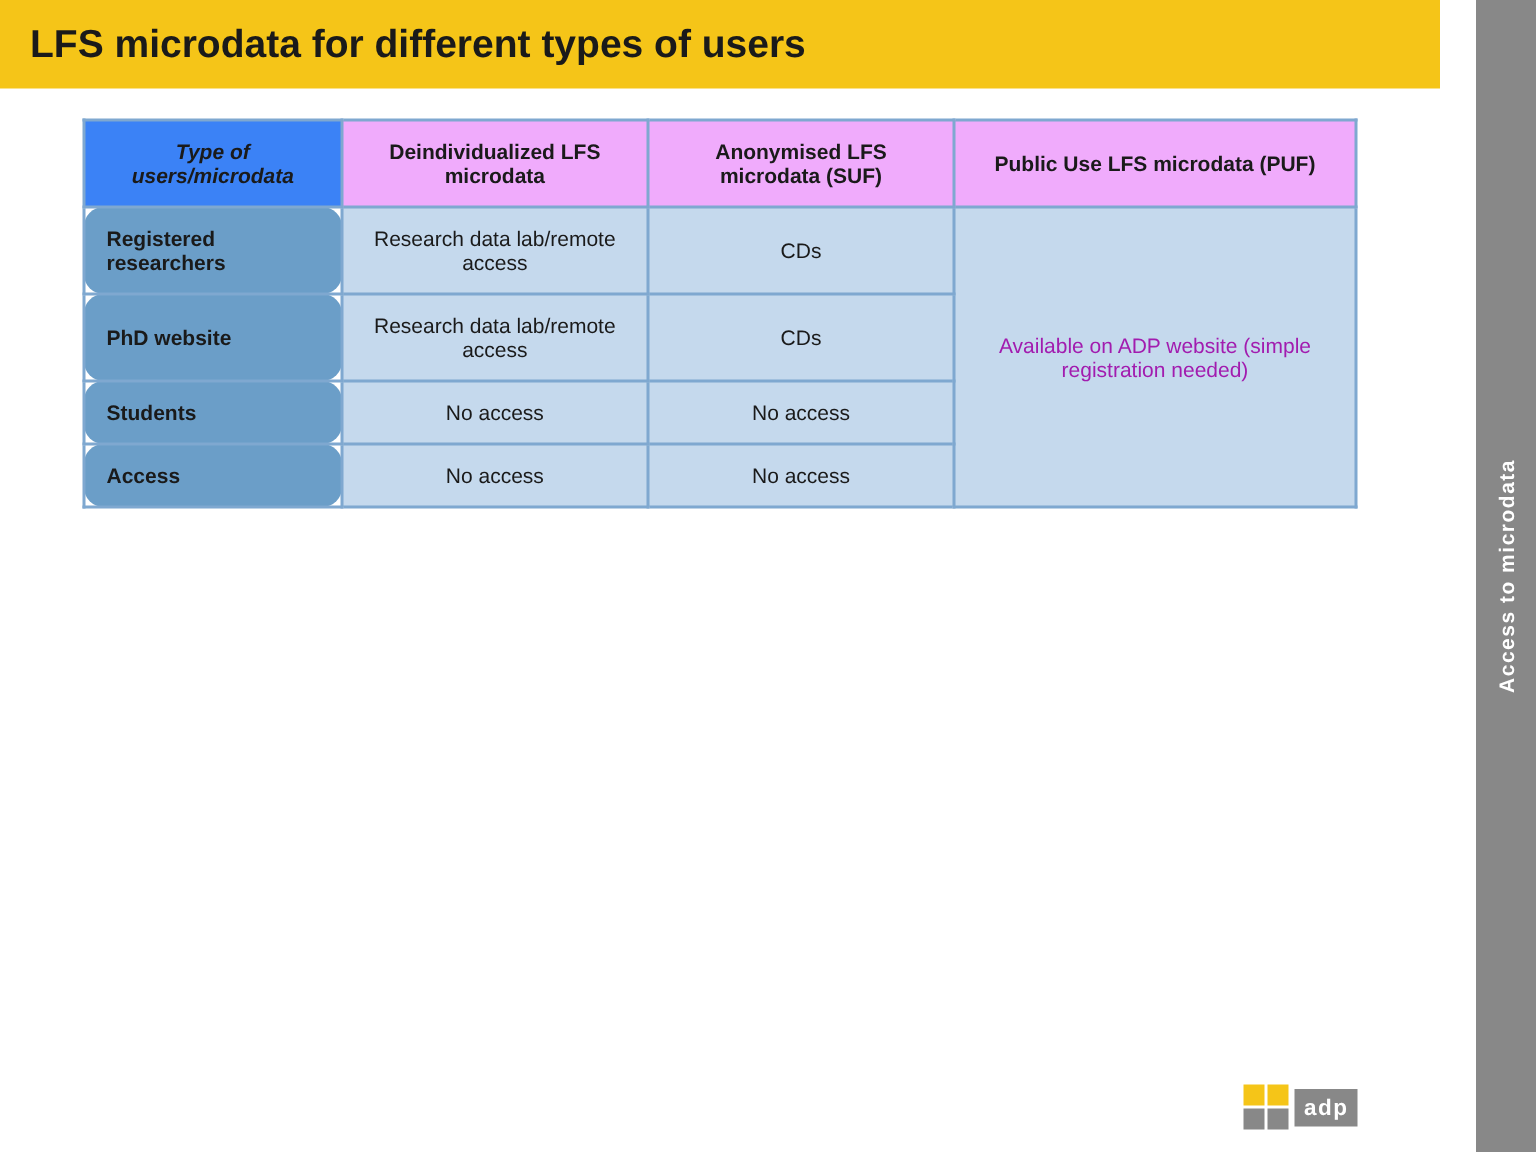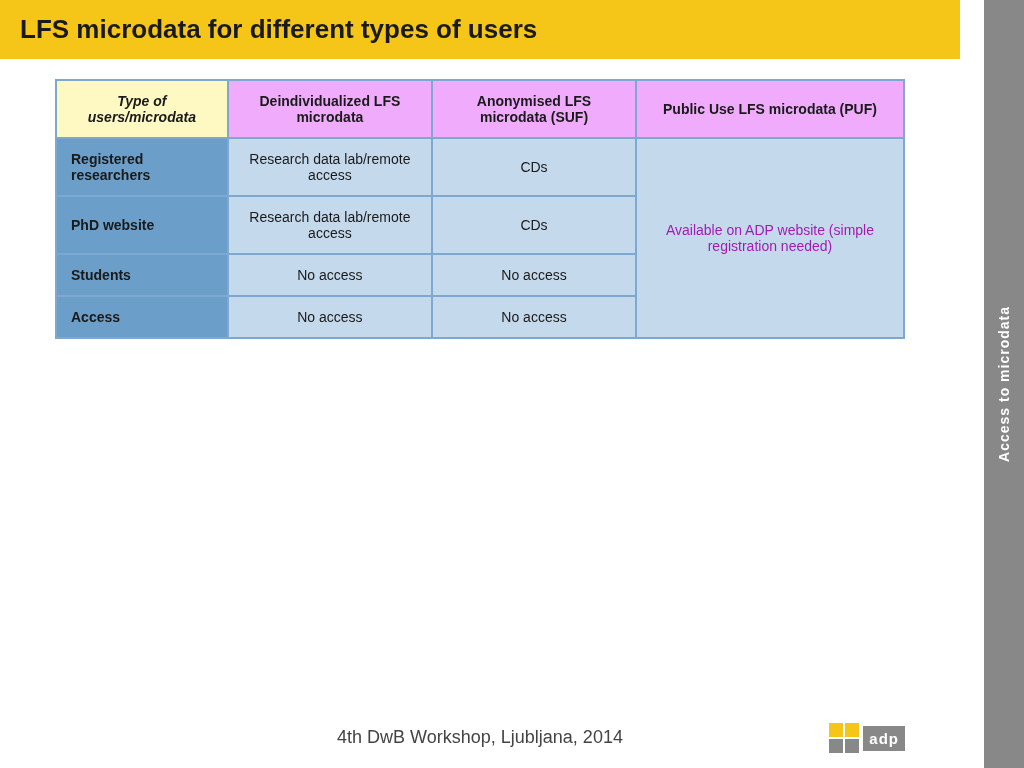--- a/index.html
+++ b/index.html
@@ -54,32 +54,33 @@
     }
 
     
     .header-row th {
       background: #f0abfc;
       color: #1a1a1a;
       font-weight: bold;
     }
 
     .header-row th.type-col {
-      background: #fef9c3;
+      background: #3b82f6;
       font-style: italic;
       font-weight: bold;
       font-size: 14px;
     }
 
     
     td.user-type {
       background: #6b9ec8;
       font-weight: bold;
       text-align: left;
       color: #1a1a1a;
+      border-radius: 13px;
     }
 
     
     td.data-cell {
       background: #c5d9ed;
       color: #1a1a1a;
     }
 
     
     td.puf-cell {
@@ -192,23 +193,20 @@
         </tr>
         <tr>
           <td class="user-type">Access</td>
           <td class="data-cell">No access</td>
           <td class="data-cell">No access</td>
         </tr>
       </tbody>
     </table>
   </div>
 
-  <div class="footer">
-    <span>4th DwB Workshop, Ljubljana, 2014</span>
-  </div>
 
   <div class="logo-area">
     <div class="logo-squares">
       <div class="logo-sq1"></div>
       <div class="logo-sq2"></div>
       <div class="logo-sq3"></div>
       <div class="logo-sq4"></div>
     </div>
     <div class="logo-adp">adp</div>
   </div>

